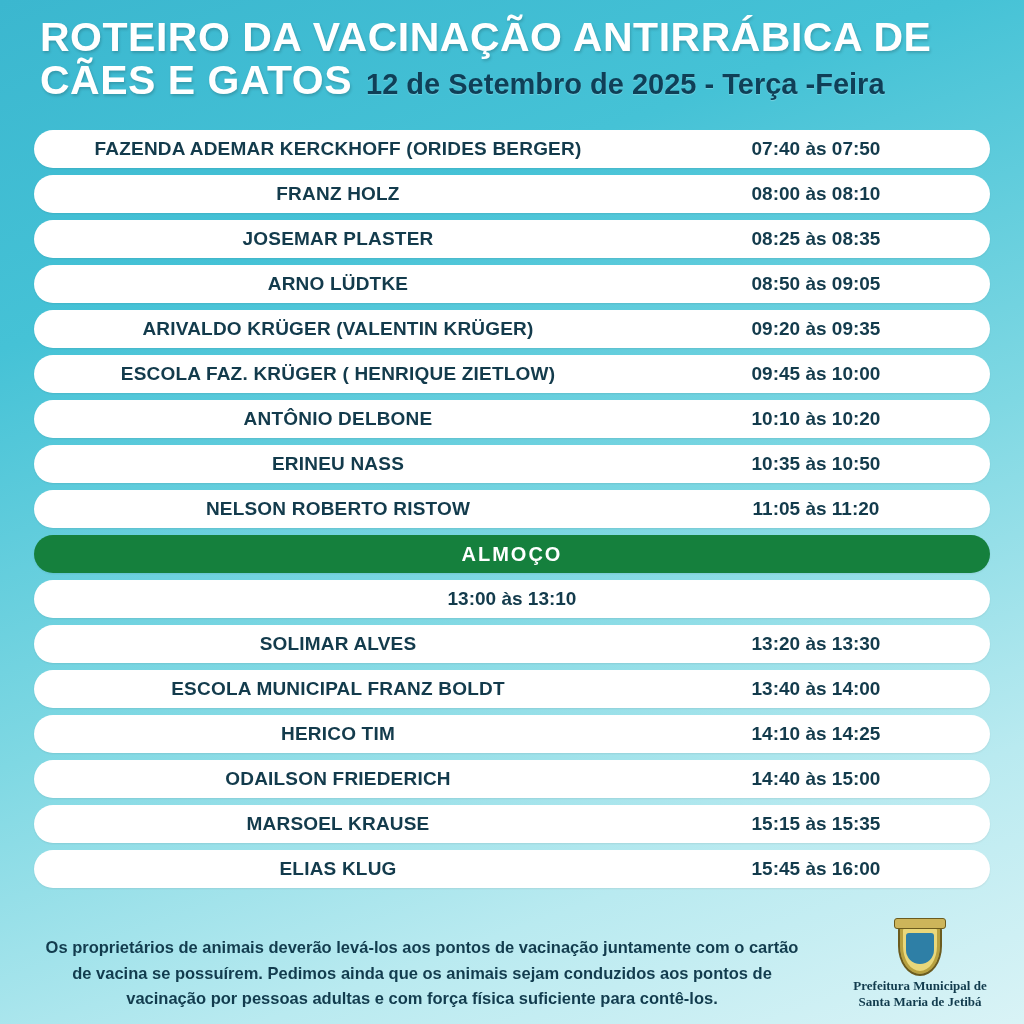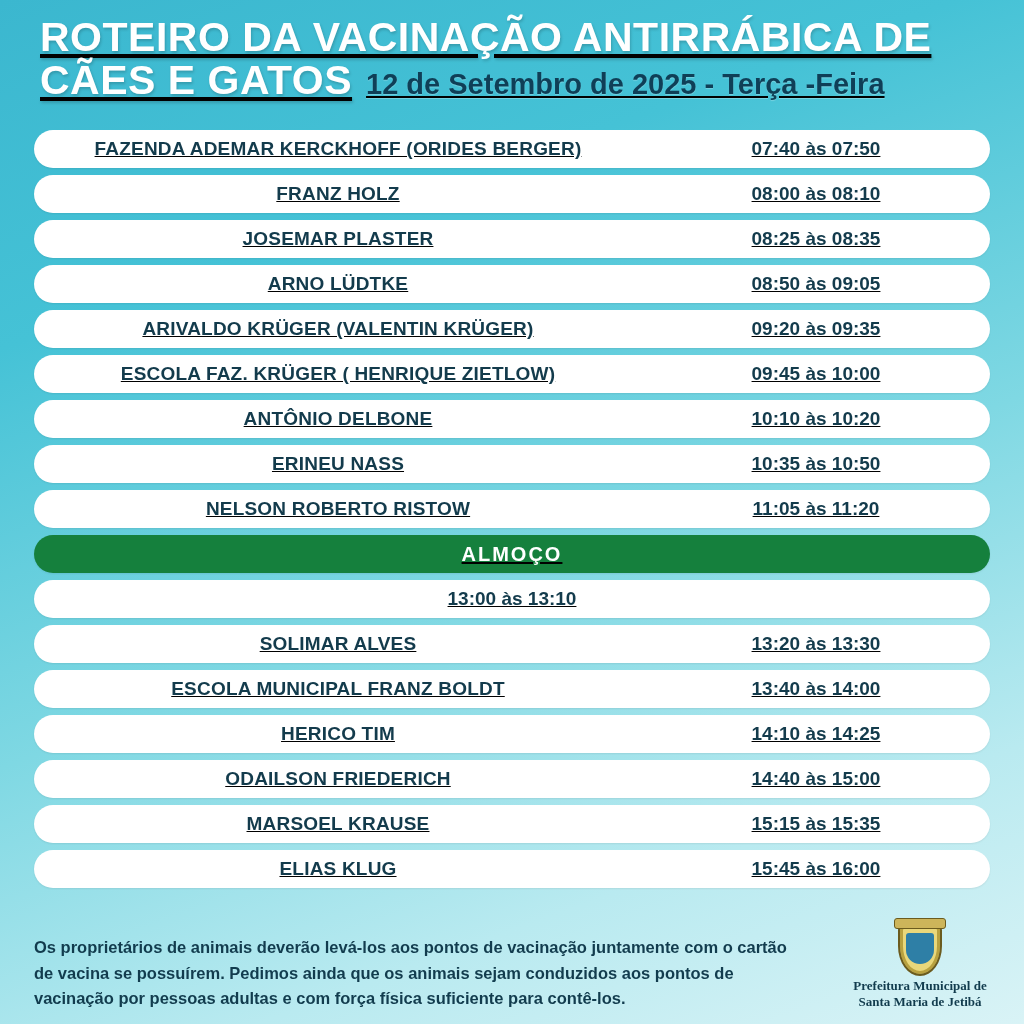--- a/index.html
+++ b/index.html
@@ -14,21 +14,20 @@
     overflow: hidden;
     position: relative;
   }
 
   .poster {
     position: relative;
     width: 1024px;
     height: 1018px;
     box-sizing: border-box;
     padding: 14px 32px 0 32px;
-    text-decoration: underline;
   }
 
   
   .header {
     padding: 2px 0 6px 8px;
   }
   .title-line {
     color: #ffffff;
     font-weight: bold;
     font-size: 41px;
@@ -127,20 +126,21 @@
     display: flex;
     align-items: flex-end;
     gap: 10px;
   }
   .footer-text {
     flex: 1 1 auto;
     color: #123c4e;
     font-size: 16.5px;
     font-weight: bold;
     line-height: 1.55;
+    text-align: center;
     padding-right: 30px;
   }
   .crest {
     flex: 0 0 140px;
     text-align: center;
     padding-bottom: 2px;
   }
   .crest-shield {
     width: 52px;
     height: 58px;

